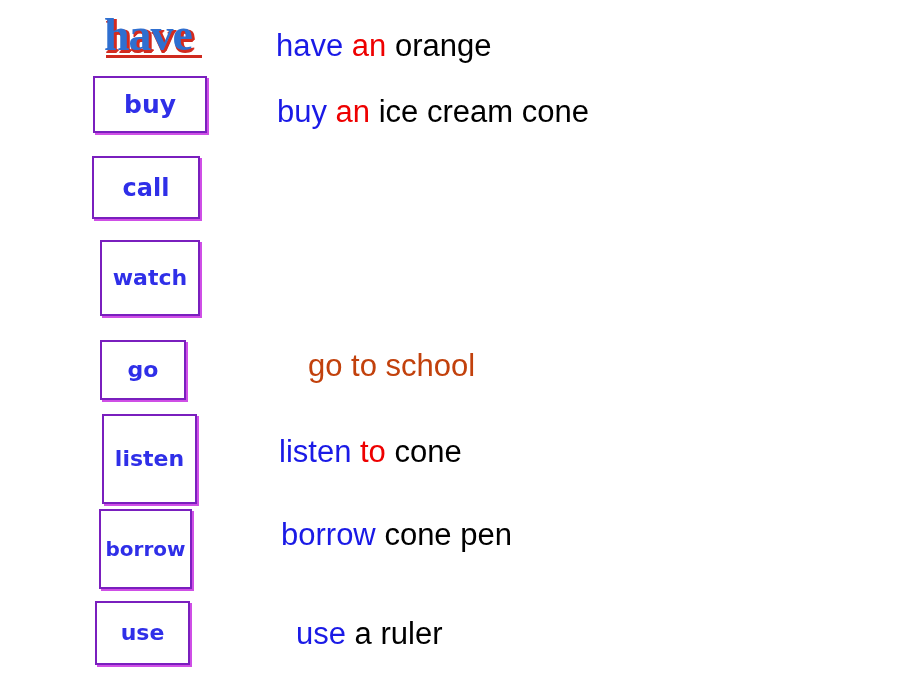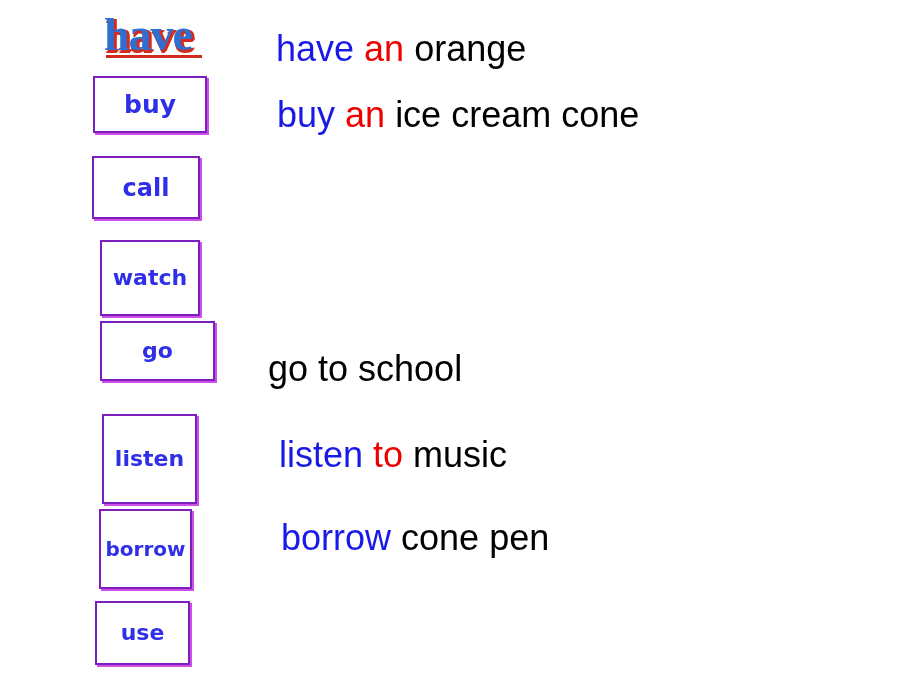--- a/index.html
+++ b/index.html
@@ -73,46 +73,46 @@
 
   .bx-buy    { left: 93px;  top: 76px;  width: 114px; height: 57px; }
   .bx-buy    .bx-label { font-size: 25px; }
 
   .bx-call   { left: 92px;  top: 156px; width: 108px; height: 63px; }
   .bx-call   .bx-label { font-size: 24px; }
 
   .bx-watch  { left: 100px; top: 240px; width: 100px; height: 76px; }
   .bx-watch  .bx-label { font-size: 22px; }
 
-  .bx-go     { left: 100px; top: 321px; width: 115px;  height: 60px; }
+  .bx-go     { left: 100px; top: 340px; width: 86px;  height: 60px; }
   .bx-go     .bx-label { font-size: 22px; }
 
   .bx-listen { left: 102px; top: 414px; width: 95px;  height: 90px; }
   .bx-listen .bx-label { font-size: 22px; }
 
   .bx-borrow { left: 99px;  top: 509px; width: 93px;  height: 80px; }
   .bx-borrow .bx-label { font-size: 20px; }
 
   .bx-use    { left: 95px;  top: 601px; width: 95px;  height: 64px; }
   .bx-use    .bx-label { font-size: 22px; }
 
   
   .phrase {
     position: absolute;
     font-family: "Liberation Sans", "DejaVu Sans", sans-serif;
-    font-size: 36px;
+    font-size: 31px;
     line-height: 1.1;
     white-space: nowrap;
     color: #000000;
     text-align: right;
   }
   .phrase .w-verb { color: #1a1ae6; }
   .phrase .w-art  { color: #ee0000; }
   .phrase .w-rest { color: #000000; }
-  .phrase .w-all  { color: #000000; }
+  .phrase .w-all  { color: #c2410c; margin-left: 40px; }
 
   .ph-1 { left: 276px; top: 29px; }
   .ph-2 { left: 277px; top: 95px; }
   .ph-3 { left: 279px; top: 180px; }
   .ph-4 { left: 264px; top: 255px; }
   .ph-5 { left: 268px; top: 349px; }
   .ph-6 { left: 279px; top: 435px; }
   .ph-7 { left: 281px; top: 518px; }
   .ph-8 { left: 296px; top: 617px; }
 </style>
@@ -160,21 +160,24 @@
     <span class="w-verb">buy</span><span class="sp"> </span><span class="w-art">an</span><span class="sp"> </span><span class="w-rest">ice cream cone</span>
   </div>
 
 
 
   <div class="phrase ph-5">
     <span class="w-all">go to school</span>
   </div>
 
   <div class="phrase ph-6">
-    <span class="w-verb">listen</span><span class="sp"> </span><span class="w-art">to</span><span class="sp"> </span><span class="w-rest">music</span>
+    <span class="w-verb">listen</span><span class="sp"> </span><span class="w-art">to</span><span class="sp"> </span><span class="w-rest">cone</span>
   </div>
 
   <div class="phrase ph-7">
     <span class="w-verb">borrow</span><span class="sp"> </span><span class="w-rest">cone pen</span>
   </div>
 
+  <div class="phrase ph-8">
+    <span class="w-verb">use</span><span class="sp"> </span><span class="w-rest">a ruler</span>
+  </div>
 
 </div>
 
 </body></html>

